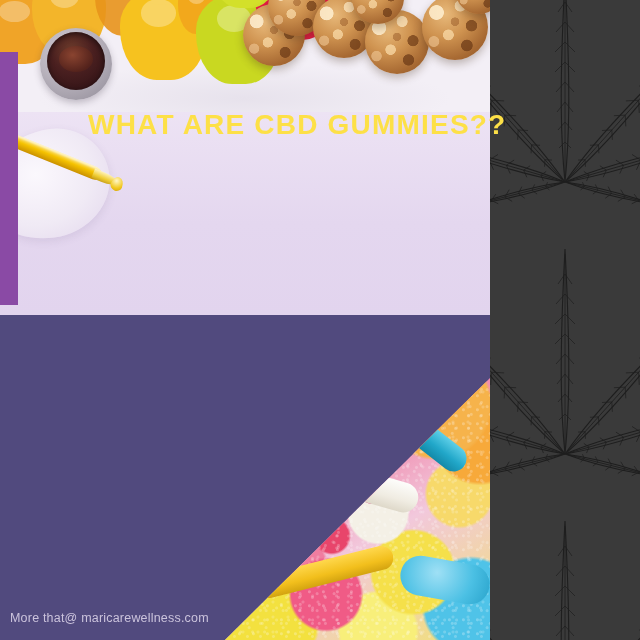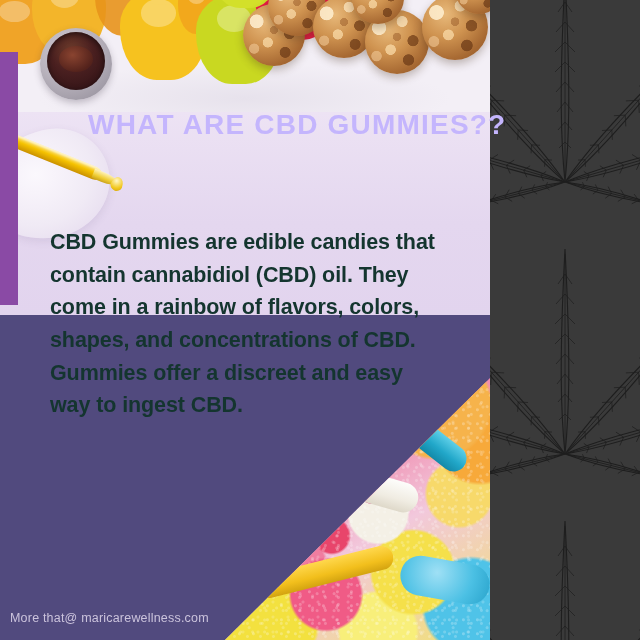--- a/index.html
+++ b/index.html
@@ -193,21 +193,21 @@
 
   
   .headline {
     position: absolute;
     left: 88px;
     top: 110px;
     width: 390px;
     font-size: 28px;
     font-weight: bold;
     letter-spacing: 1.2px;
-    color: #c4b5fd;
+    color: #fde047;
     text-transform: uppercase;
     line-height: 1.1;
     white-space: nowrap;
   }
 
   .body-copy {
     position: absolute;
     left: 50px;
     top: 226px;
     width: 390px;
@@ -512,16 +512,15 @@
           <path d="M0,0 C-2,-18 -4,-42 0,-92 C4,-42 2,-18 0,0 Z"></path>
           <path d="M0,-88 L0,-3" stroke-width="0.8"></path>
           <path d="M0,-76 L-5,-70 M0,-62 L-6,-56 M0,-48 L-6,-43 M0,-34 L-5,-30 M0,-20 L-4,-17" stroke-width="0.7"></path>
           <path d="M0,-76 L5,-70 M0,-62 L6,-56 M0,-48 L6,-43 M0,-34 L5,-30 M0,-20 L4,-17" stroke-width="0.7"></path>
         </g>
       </g>
     </svg>
   </div>
 
   <div class="headline">WHAT ARE CBD GUMMIES??</div>
-  <div class="body-copy">CBD Gummies are edible candies that contain cannabidiol (CBD) oil. They come in a rainbow of flavors, colors, shapes, and concentrations of CBD. Gummies offer a discreet and easy way to ingest CBD.</div>
   <div class="footer-note">More that@ maricarewellness.com</div>
 
 </div>
 
 </body></html>

